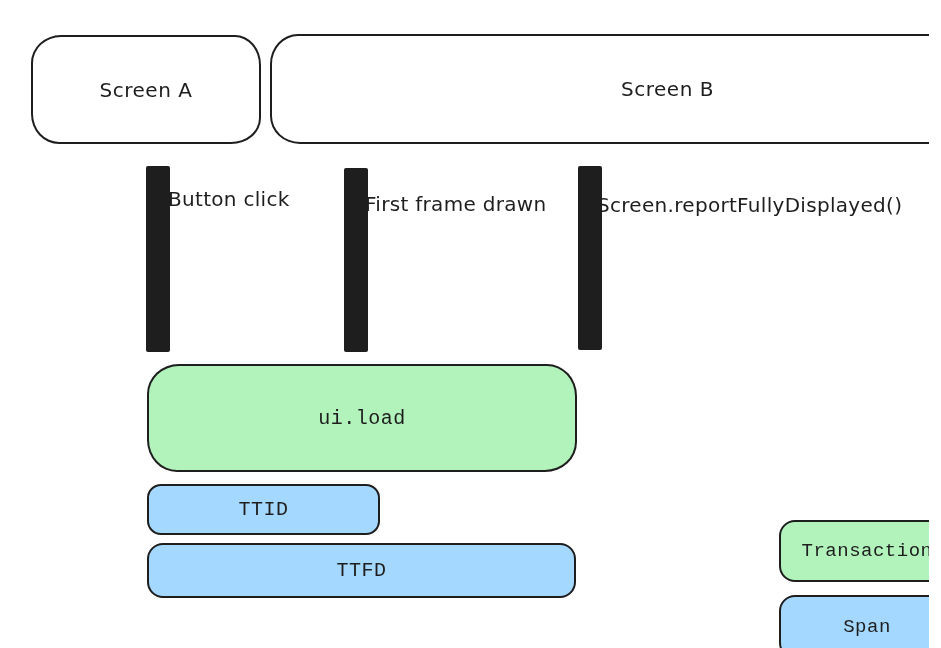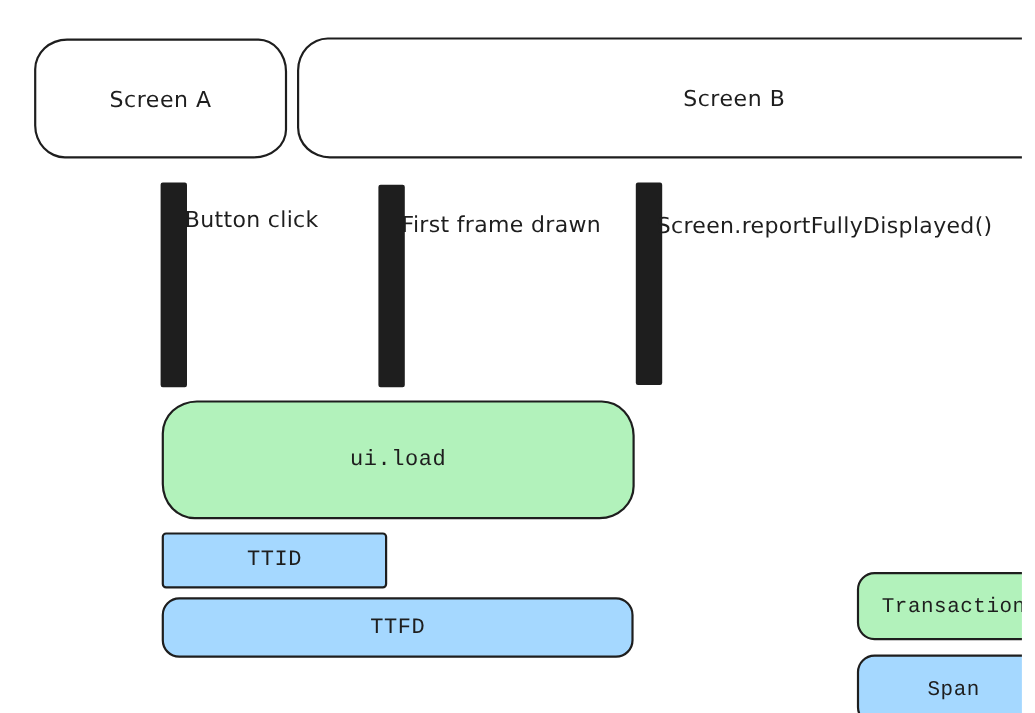--- a/index.html
+++ b/index.html
@@ -70,23 +70,23 @@
     font-size:20px;
     letter-spacing:0.5px;
     font-family:Liberation Mono, monospace;
   }
   .bar-transaction{
     left:123px; top:340px; width:430px; height:108px;
     background:var(--transaction-fill);
     border-radius:32px 30px 32px 30px / 30px 32px 30px 32px;
   }
   .bar-ttid{
-    left:123px; top:460px; width:205px; height:51px;
+    left:123px; top:460px; width:233px; height:51px;
     background:var(--span-fill);
-    border-radius:4px;
+    border-radius:14px;
   }
   .bar-ttfd{
     left:123px; top:519px; width:429px; height:55px;
     background:var(--span-fill);
     border-radius:16px;
   }
   
   .legend-transaction{
     left:755px; top:496px; width:176px; height:62px;
     background:var(--transaction-fill);

